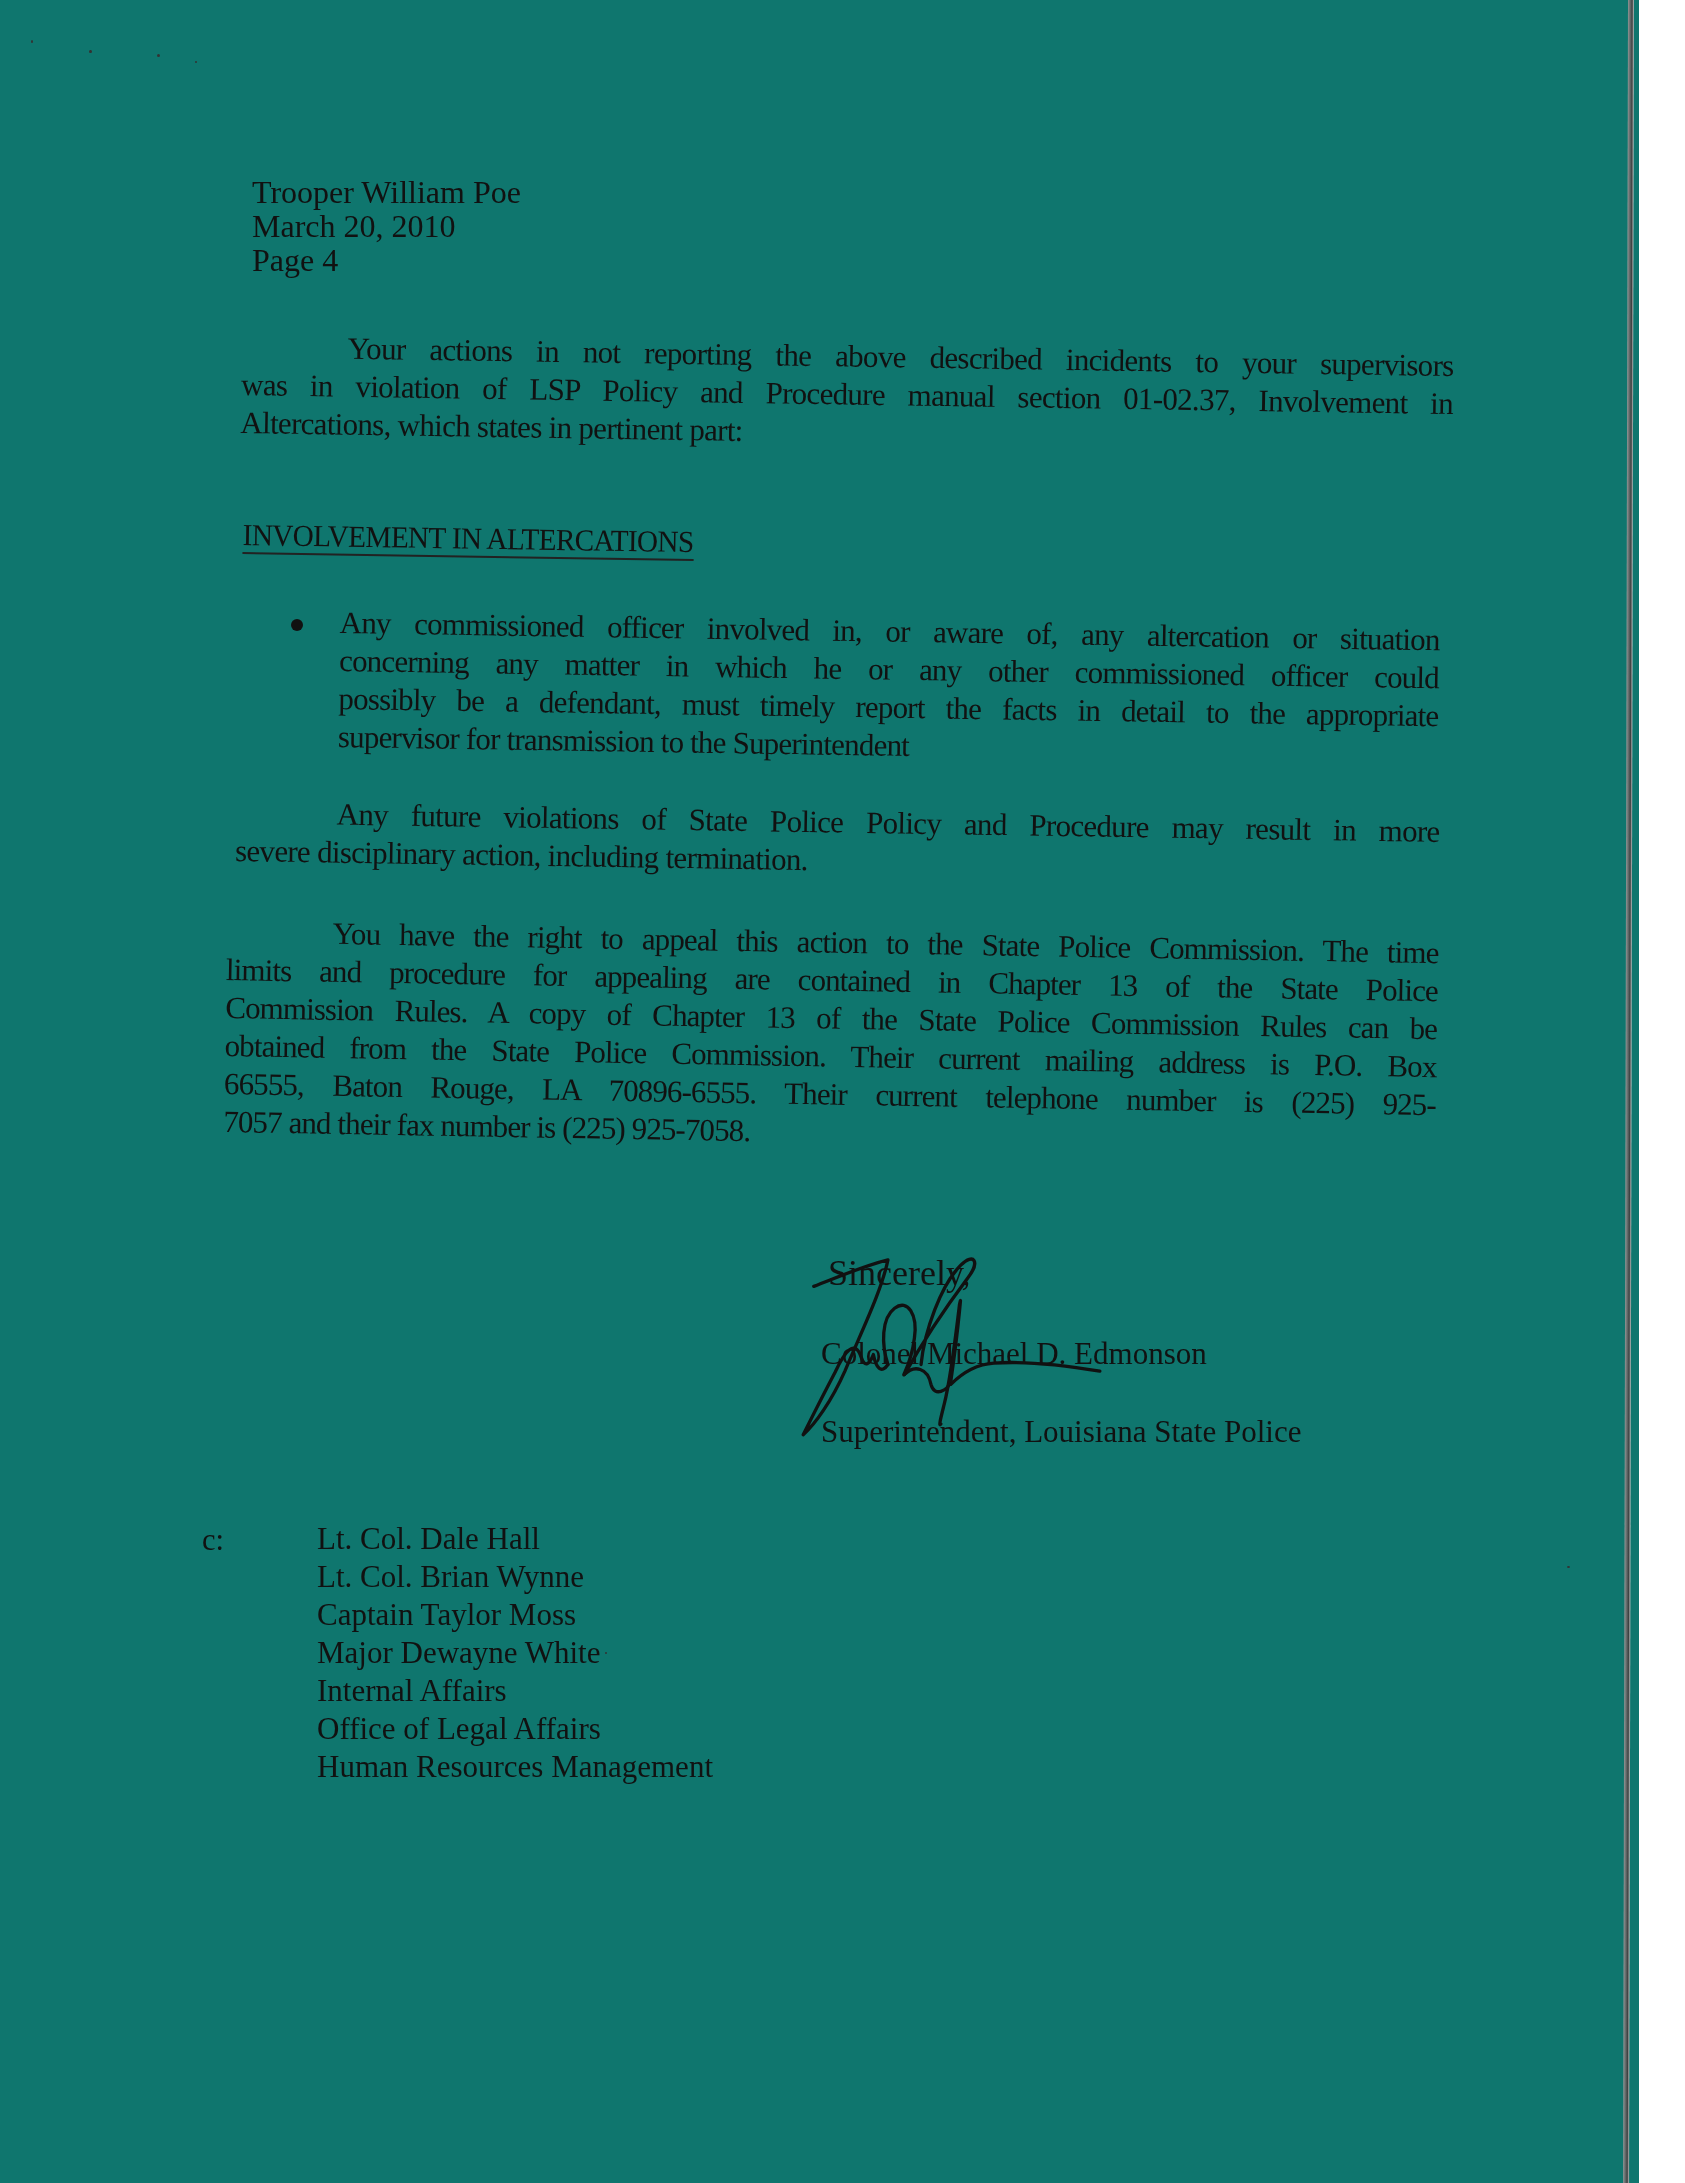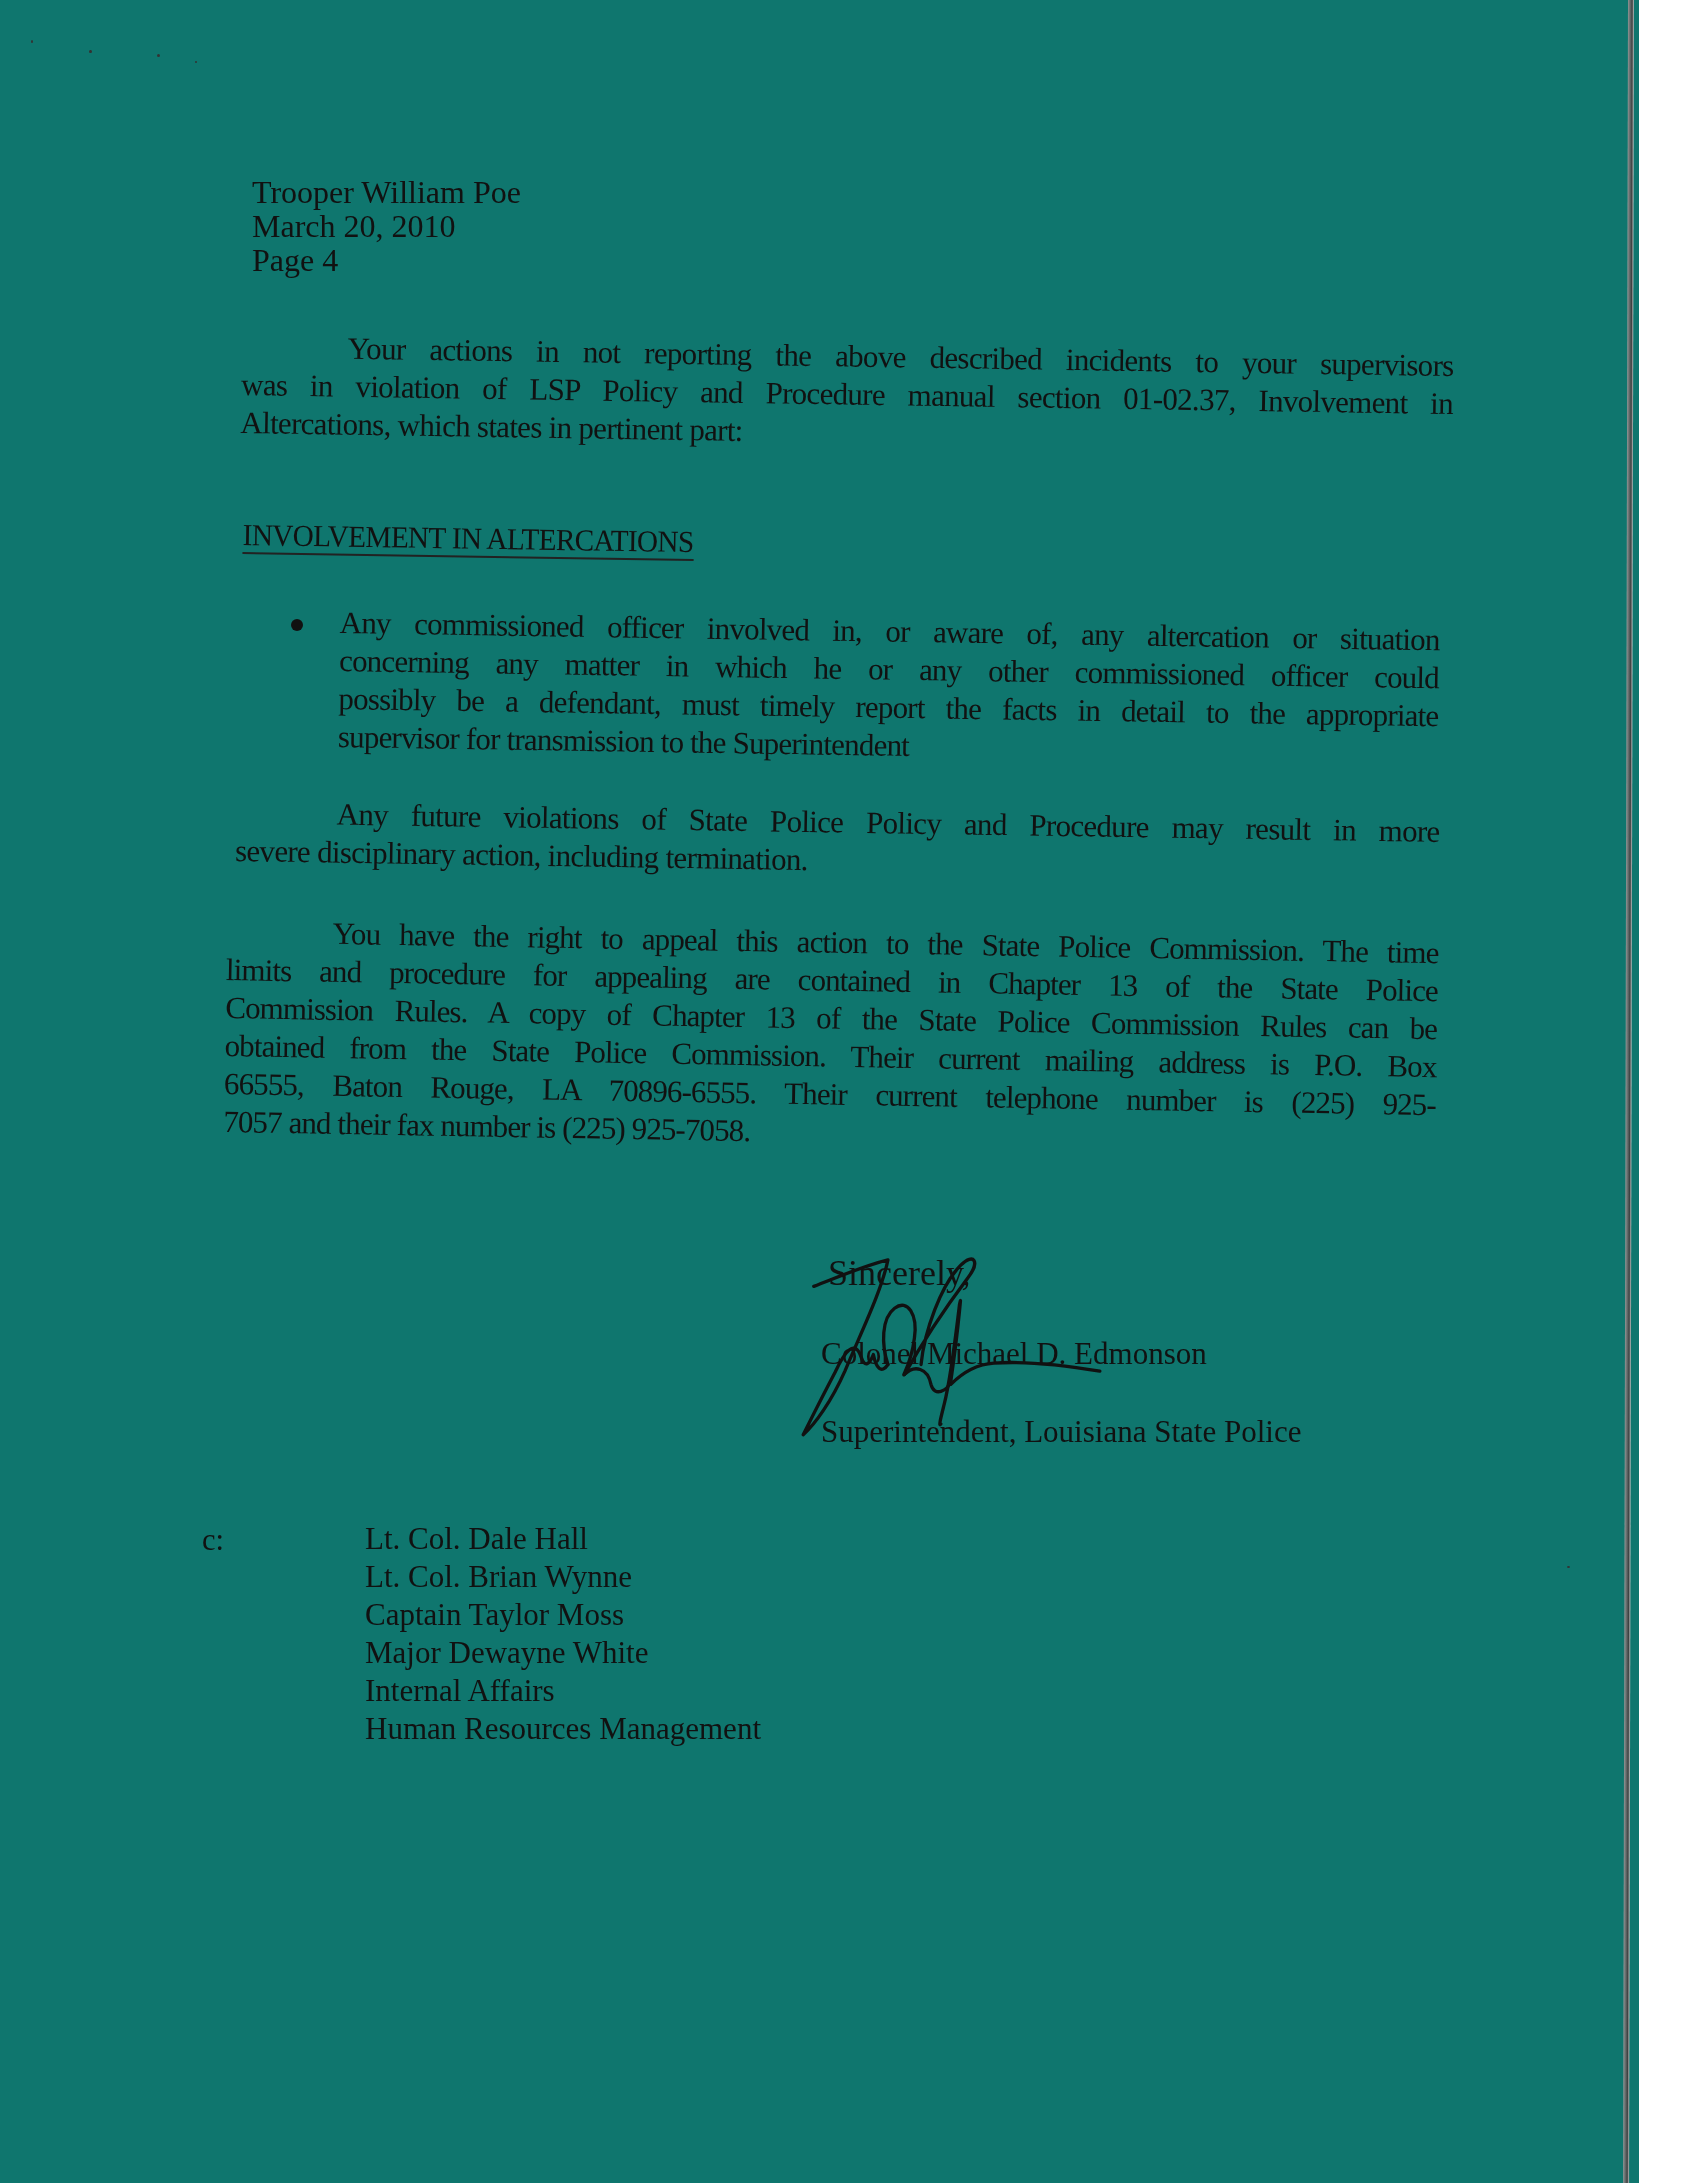--- a/index.html
+++ b/index.html
@@ -80,21 +80,21 @@
       top: 1522px;
       font-size: 30.5px;
     }
     .cc-list {
       position: absolute;
       left: 317px;
       top: 1520px;
       font-size: 31px;
       line-height: 38px;
     }
-    .cc-list .item { display: block; height: 38px; margin-left: 48px; }
+    .cc-list .item { display: block; height: 38px; }
     .signature {
       position: absolute;
       left: 782px;
       top: 1232px;
       width: 437px;
       height: 212px;
     }
   </style>
 </head>
 <body>
@@ -160,17 +160,18 @@
     <span class="line" style="height:34px;margin-top:44px;">Superintendent, Louisiana State Police</span>
   </div>
 
   <div class="cc-label text">c:</div>
   <div class="cc-list text">
     <span class="item">Lt. Col. Dale Hall</span>
     <span class="item">Lt. Col. Brian Wynne</span>
     <span class="item">Captain Taylor Moss</span>
     <span class="item">Major Dewayne White</span>
     <span class="item">Internal Affairs</span>
+    <span class="item">Office of Legal Affairs</span>
     <span class="item">Human Resources Management</span>
   </div>
 
 </div>
 
 
 </body></html>

